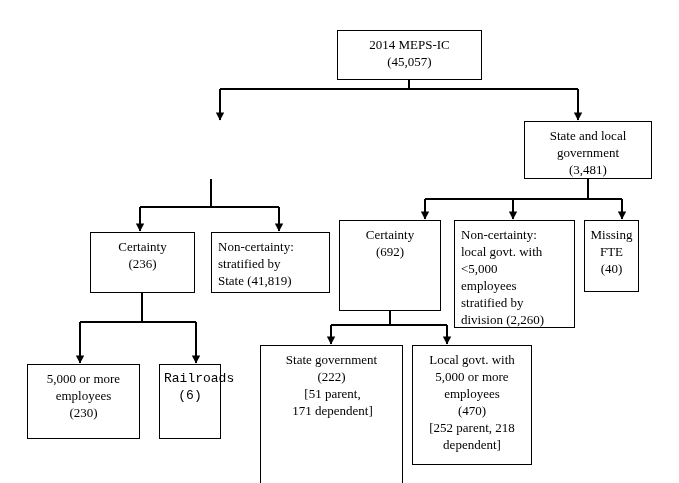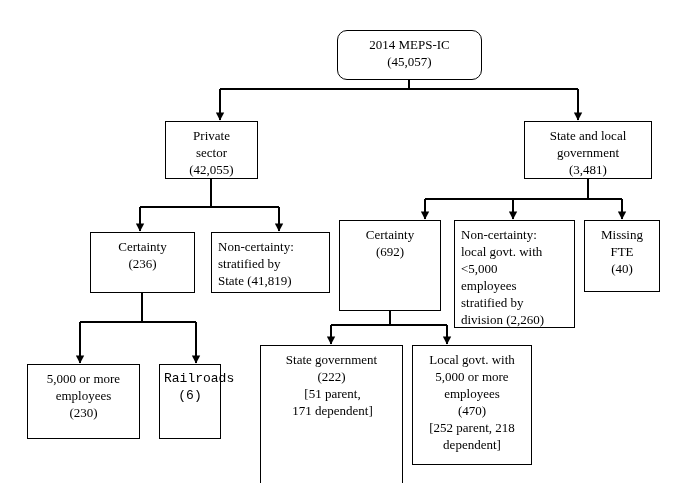--- a/index.html
+++ b/index.html
@@ -76,30 +76,25 @@
       <path d="M80,322 L80,363" marker-end="url(#arrow)"></path>
       <path d="M196,322 L196,363" marker-end="url(#arrow)"></path>
 
       <path d="M390,311 L390,325"></path>
       <path d="M331,325 L447,325"></path>
       <path d="M331,325 L331,344" marker-end="url(#arrow)"></path>
       <path d="M447,325 L447,344" marker-end="url(#arrow)"></path>
     </g>
   </svg>
 
-  <div class="node align-center pad-c" style="left:337px; top:30px; width:145px; height:50px;border-radius:10px;">
+  <div class="node align-center pad-c" style="left:337px; top:30px; width:145px; height:50px;">
     <span class="txt">2014 MEPS-IC
 (45,057)</span>
   </div>
 
-  <div class="node align-center pad-c" style="left:165px; top:121px; width:93px; height:58px;">
-    <span class="txt">Private
-sector
-(42,055)</span>
-  </div>
 
   <div class="node align-center pad-c" style="left:524px; top:121px; width:128px; height:58px;">
     <span class="txt">State and local
 government
 (3,481)</span>
   </div>
 
   <div class="node align-center pad-c" style="left:90px; top:232px; width:105px; height:61px;">
     <span class="txt">Certainty
 (236)</span>
@@ -118,21 +113,21 @@
 
   <div class="node align-left pad-l" style="left:454px; top:220px; width:121px; height:108px;">
     <span class="txt">Non-certainty:
 local govt. with
 &lt;5,000
 employees
 stratified by
 division (2,260)</span>
   </div>
 
-  <div class="node align-center pad-c" style="left:584px; top:220px; width:76px; height:72px;">
+  <div class="node align-center pad-c" style="left:584px; top:220px; width:55px; height:72px;">
     <span class="txt">Missing
 FTE
 (40)</span>
   </div>
 
   <div class="node align-center pad-c" style="left:27px; top:364px; width:113px; height:75px;">
     <span class="txt">5,000 or more
 employees
 (230)</span>
   </div>

